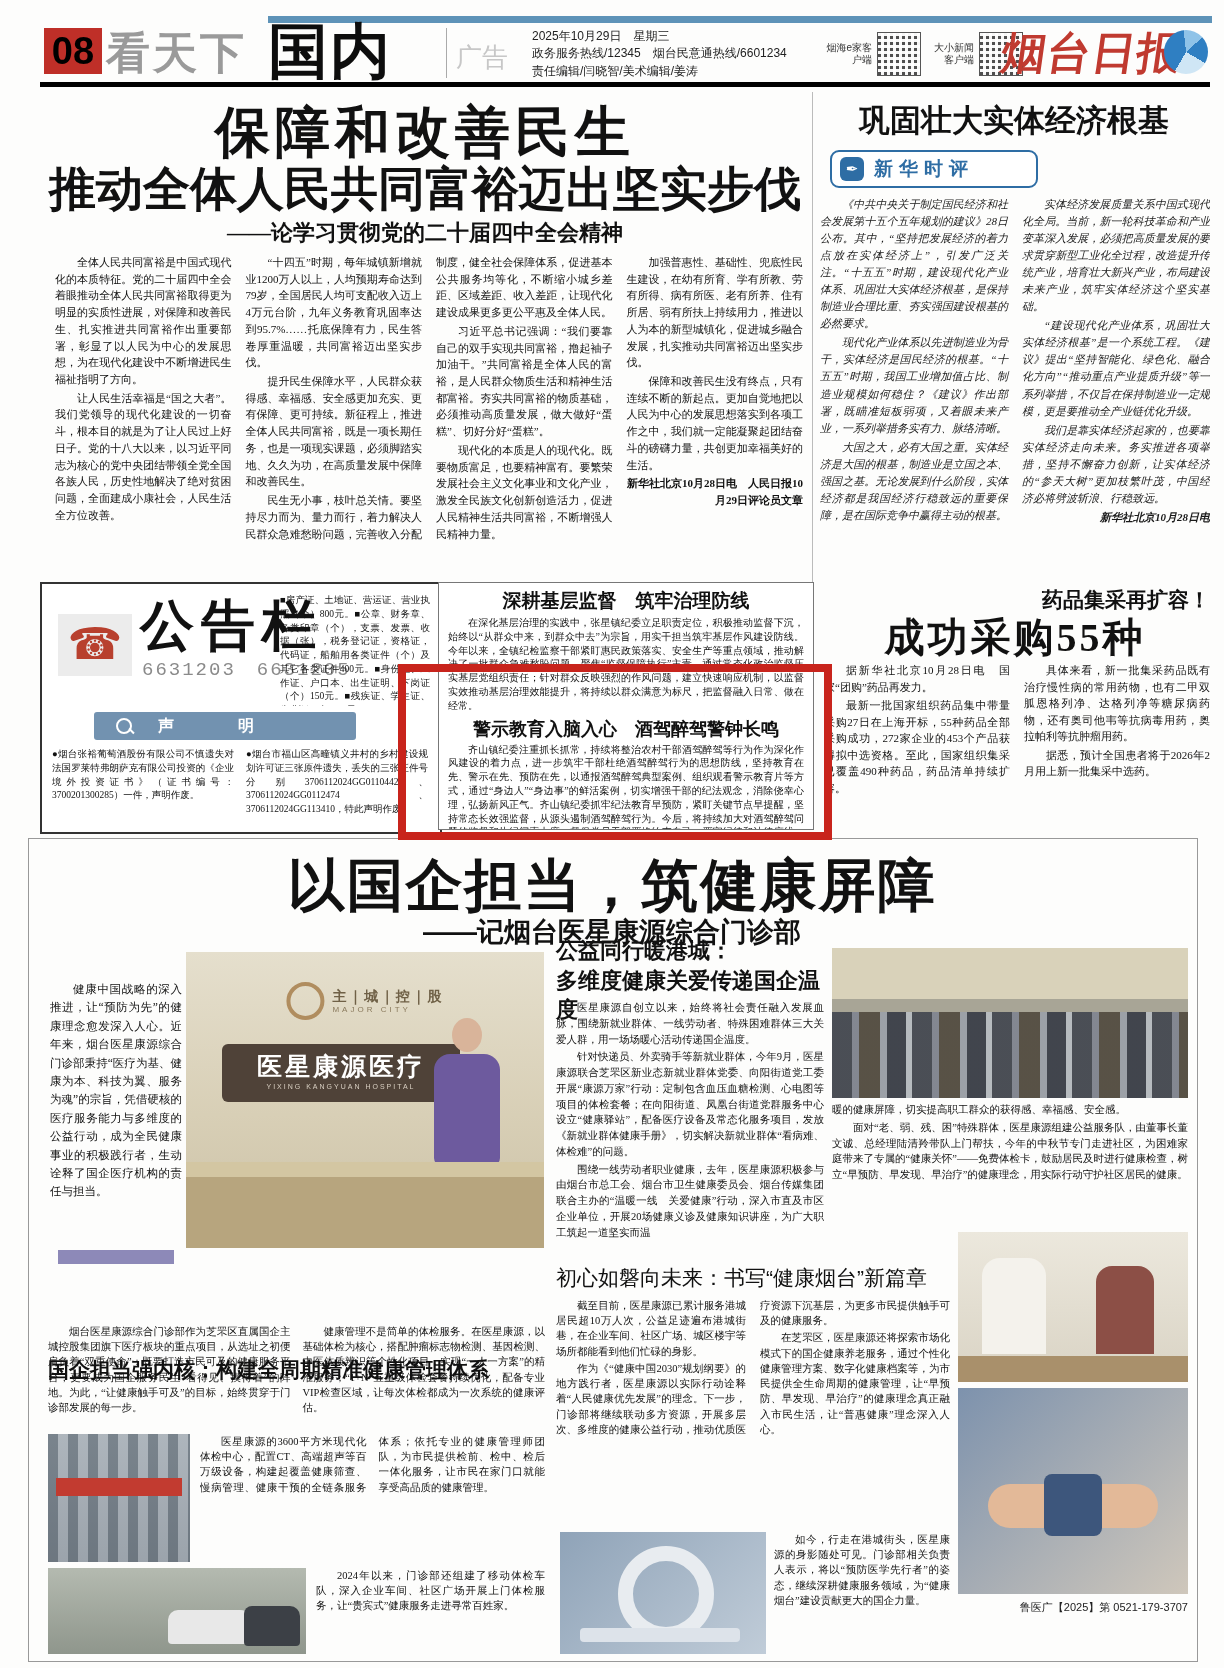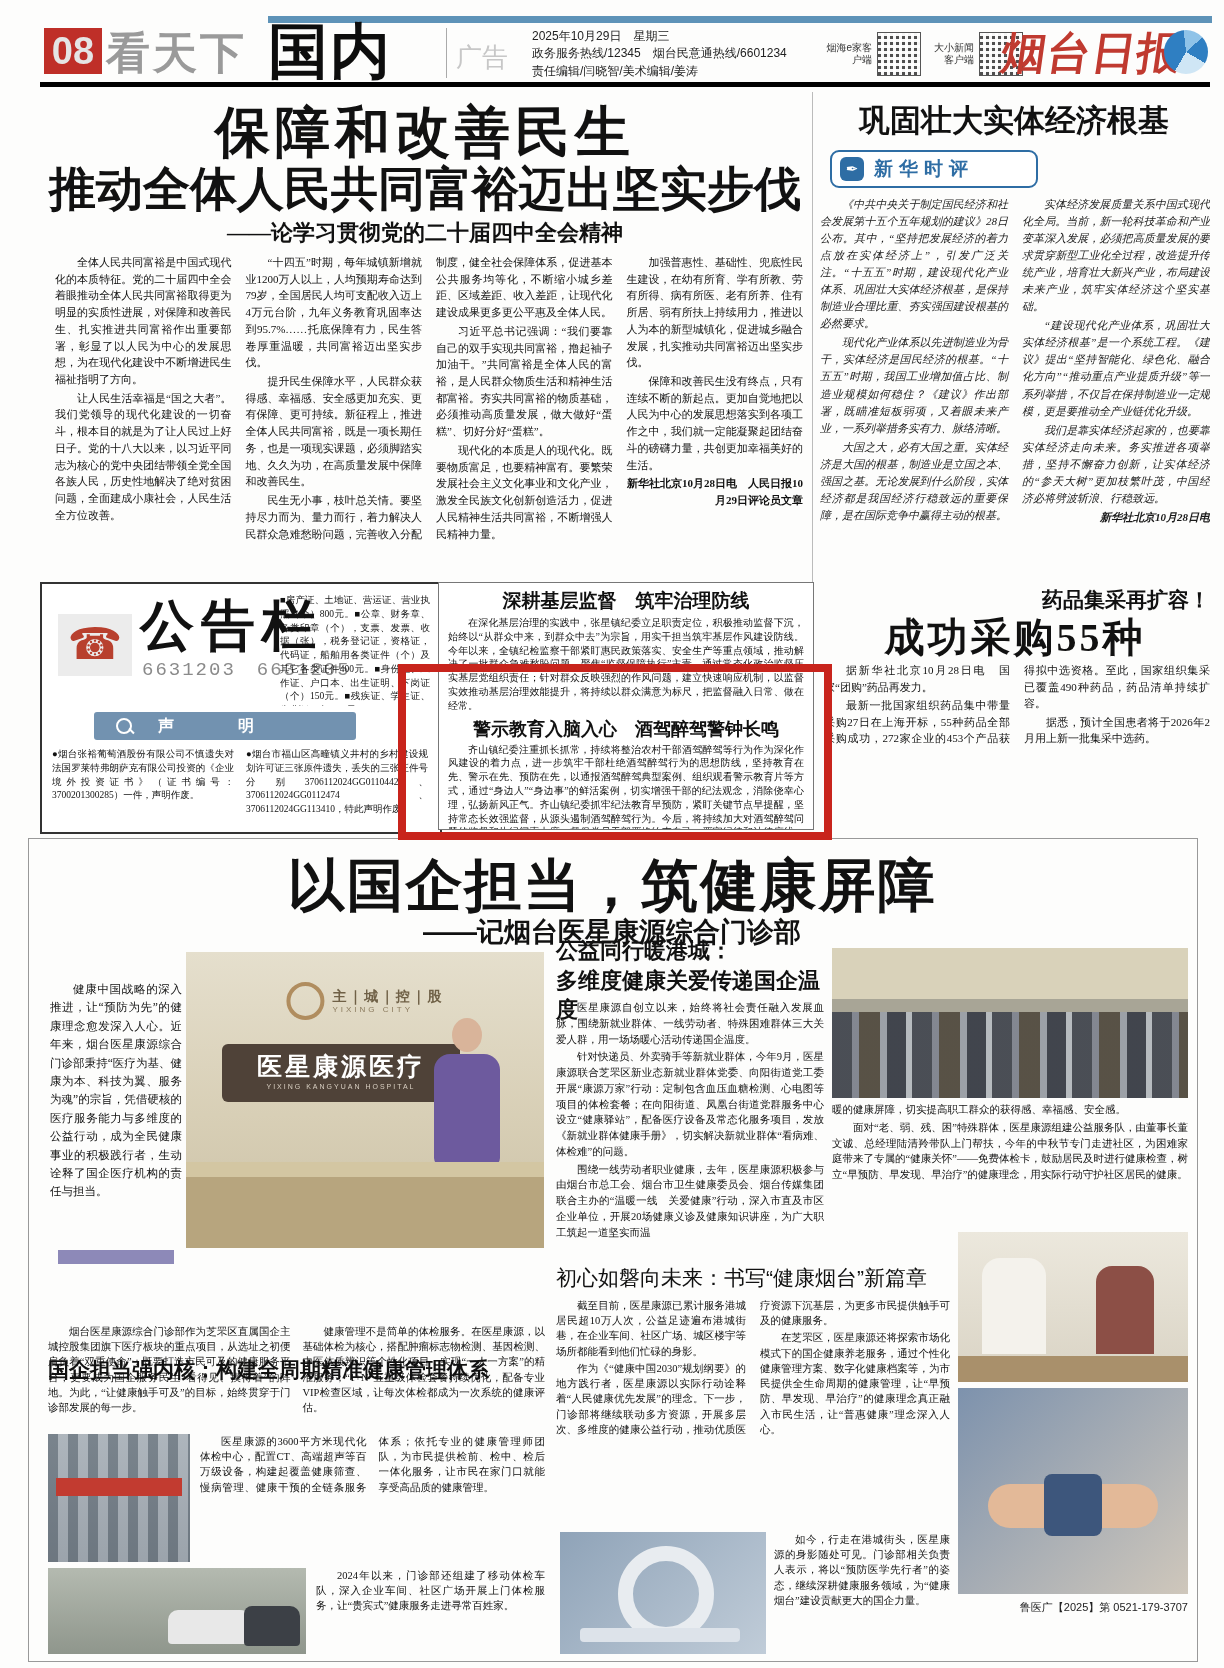--- a/index.html
+++ b/index.html
@@ -7,21 +7,21 @@
         font-family:"Liberation Serif","DejaVu Serif",serif;color:#111;}
   .abs{position:absolute;}
   .sans{font-family:"Liberation Sans","DejaVu Sans",sans-serif;}
   .just{text-align:justify;text-justify:inter-ideograph;}
   .hide{overflow:hidden;}
   p{margin:0 0 2px 0;text-indent:2em;}
   p.sign{text-indent:0;text-align:right;font-weight:bold;}
 
   
   .topbar{left:268px;top:16px;width:944px;height:7px;background:#5e93b8;}
-  .pagenum{left:44px;top:28px;width:58px;height:46px;background:#bf2f28;color:#e5e5e5;
+  .pagenum{left:44px;top:28px;width:58px;height:46px;background:#bf2f28;color:#000000;
            font-weight:900;font-size:38px;line-height:46px;text-align:center;}
   .secname{left:106px;top:24px;font-size:44px;font-weight:700;color:#9a9a9a;letter-spacing:3px;}
   .edition{left:268px;top:12px;font-size:60px;font-weight:900;color:#0d0d0d;letter-spacing:2px;}
   .vline1{left:446px;top:28px;width:1px;height:50px;background:#aaa;}
   .adlabel{left:456px;top:40px;font-size:26px;color:#c7c7c7;}
   .dateblock{left:532px;top:28px;font-size:12px;line-height:1.45;color:#222;}
   .qrgroup{left:824px;top:32px;display:flex;align-items:center;gap:5px;}
   .qrlabel{width:48px;font-size:10px;line-height:1.2;text-align:right;color:#333;}
   .qr{width:42px;height:42px;border:1px solid #555;
       background:repeating-linear-gradient(0deg,#2b2b2b 0 3px,#f5f5f5 3px 6px),
@@ -195,20 +195,21 @@
     <p>“建设现代化产业体系，巩固壮大实体经济根基”是一个系统工程。《建议》提出“坚持智能化、绿色化、融合化方向”“推动重点产业提质升级”等一系列举措，不仅旨在保持制造业一定规模，更是要推动全产业链优化升级。</p>
     <p>我们是靠实体经济起家的，也要靠实体经济走向未来。务实推进各项举措，坚持不懈奋力创新，让实体经济的“参天大树”更加枝繁叶茂，中国经济必将劈波斩浪、行稳致远。</p>
     <p class="sign">新华社北京10月28日电</p>
   </div>
 
   <div class="abs dr-t1 sans">药品集采再扩容！</div>
   <div class="abs dr-t2">成功采购55种</div>
   <div class="abs dr-body just hide">
     <p>据新华社北京10月28日电　国家“团购”药品再发力。</p>
     <p>最新一批国家组织药品集中带量采购27日在上海开标，55种药品全部采购成功，272家企业的453个产品获得拟中选资格。至此，国家组织集采已覆盖490种药品，药品清单持续扩容。</p>
+    <p>具体来看，新一批集采药品既有治疗慢性病的常用药物，也有二甲双胍恩格列净、达格列净等糖尿病药物，还有奥司他韦等抗病毒用药，奥拉帕利等抗肿瘤用药。</p>
     <p>据悉，预计全国患者将于2026年2月用上新一批集采中选药。</p>
 
   </div>
 
   <div class="abs nb">
     <div class="phone">☎</div>
     <div class="t">公告栏</div>
     <div class="n">6631203　6631205</div>
     <div class="txt just hide">■房产证、土地证、营运证、营业执照（个）800元。■公章、财务章、各类印章（个），支票、发票、收据（张），税务登记证，资格证，代码证，船舶用各类证件（个）及其它各类证件400元。■身份证、工作证、户口本、出生证明、下岗证（个）150元。■残疾证、学生证、失业证（个）20元。</div>
     <div class="sm">
@@ -234,21 +235,21 @@
   <div class="abs ft-s sans">——记烟台医星康源综合门诊部</div>
 
   <div class="abs intro just hide" style="text-indent:2em;">健康中国战略的深入推进，让“预防为先”的健康理念愈发深入人心。近年来，烟台医星康源综合门诊部秉持“医疗为基、健康为本、科技为翼、服务为魂”的宗旨，凭借硬核的医疗服务能力与多维度的公益行动，成为全民健康事业的积极践行者，生动诠释了国企医疗机构的责任与担当。</div>
   <div class="abs pbar"></div>
 
   <div class="abs cphoto">
     <div class="cp-logo">
       <div class="cp-ring"></div>
       <div class="cp-brand sans">
         <span>主｜城｜控｜股</span>
-        <small>YIXING CITY</small>
+        <small>MAJOR CITY</small>
       </div>
     </div>
     <div class="cp-sign">
       <div class="cn sans">医星康源医疗</div>
       <div class="en sans">YIXING KANGYUAN HOSPITAL</div>
     </div>
     <div class="cp-person">
       <div class="cp-head"></div>
       <div class="cp-bodyshape"></div>
     </div>

